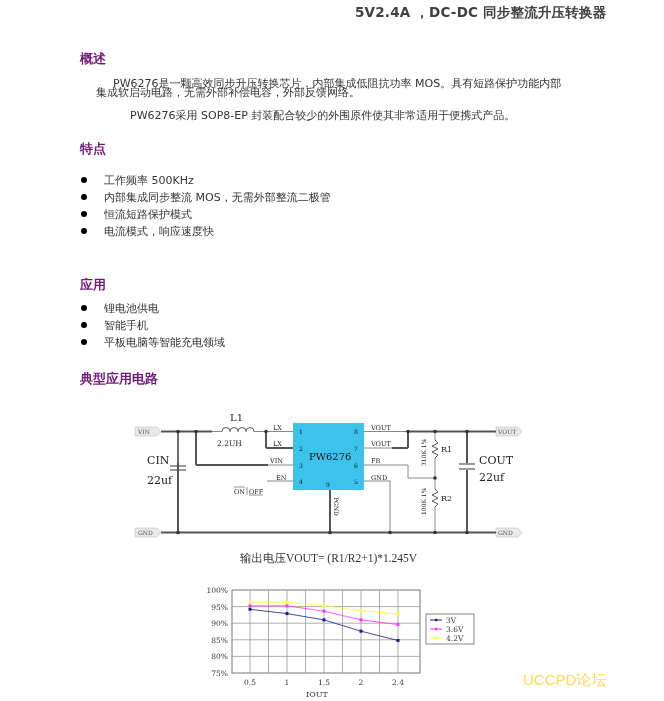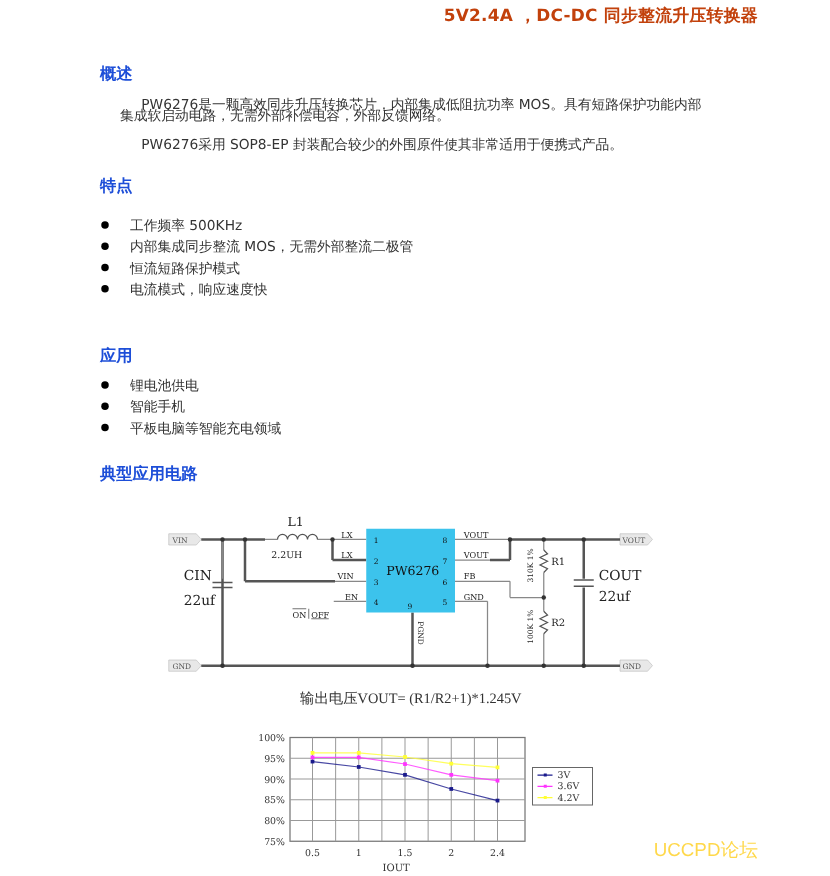--- a/index.html
+++ b/index.html
@@ -1,37 +1,37 @@
 <!DOCTYPE html>
 <html><head>
   <meta charset="utf-8">
   <style>
     html, body { margin: 0; padding: 0; background: #ffffff; }
     body { width: 664px; height: 701px; position: relative; overflow: hidden;
            font-family: "DejaVu Sans", "Liberation Sans", sans-serif; color: #222; }
-    .title { position: absolute; left: 355px; top: 4px; font-size: 13.5px; font-weight: bold; color: #c2410c; letter-spacing: 0.2px; white-space: nowrap; }
-    .sec { position: absolute; left: 80px; font-size: 13px; font-weight: bold; color: #1d4ed8; }
+    .title { position: absolute; left: 355px; top: 4px; font-size: 13.5px; font-weight: bold; color: #404040; letter-spacing: 0.2px; white-space: nowrap; }
+    .sec { position: absolute; left: 80px; font-size: 13px; font-weight: bold; color: #701a75; }
     .para { position: absolute; font-size: 11px; color: #333; white-space: nowrap; }
     .bullets { position: absolute; left: 80px; margin: 0; padding: 0; list-style: none; }
     .bullets li { height: 17px; font-size: 11px; color: #333; position: relative; padding-left: 24px; white-space: nowrap; line-height: 17px; }
     .bullets li .dot { position: absolute; left: 1px; top: 5px; width: 6px; height: 6px; border-radius: 50%; background: #000; }
     svg text { font-family: "DejaVu Serif", "Liberation Serif", serif; }
     .formula { position: absolute; left: 240px; top: 551px; font-size: 11.5px; color: #333; white-space: nowrap; font-family: "Liberation Serif", "DejaVu Serif", serif; }
     .watermark { position: absolute; left: 523px; top: 671px; font-size: 15px; color: #ffd84a; white-space: nowrap; font-family: "Liberation Sans", "DejaVu Sans", sans-serif; }
     .chart-text { font-family: "Liberation Sans", "DejaVu Sans", sans-serif; }
   </style>
 </head>
 <body>
 
 <div class="title">5V2.4A ，DC-DC 同步整流升压转换器</div>
 
 <div class="sec" style="top:50px;">概述</div>
 <div class="para" style="left:113px; top:76px;">PW6276是一颗高效同步升压转换芯片，内部集成低阻抗功率 MOS。具有短路保护功能内部</div>
 <div class="para" style="left:80px; top:85px;margin-left:16px;">集成软启动电路，无需外部补偿电容，外部反馈网络。</div>
-<div class="para" style="left:113px; top:108px;">PW6276采用  SOP8-EP 封装配合较少的外围原件使其非常适用于便携式产品。</div>
+<div class="para" style="left:130px; top:108px;">PW6276采用  SOP8-EP 封装配合较少的外围原件使其非常适用于便携式产品。</div>
 
 <div class="sec" style="top:140px;">特点</div>
 <ul class="bullets" style="top:160px;margin-top:12px;">
   <li><span class="dot"></span><span>工作频率  500KHz</span></li>
   <li><span class="dot"></span><span>内部集成同步整流  MOS，无需外部整流二极管</span></li>
   <li><span class="dot"></span><span>恒流短路保护模式</span></li>
   <li><span class="dot"></span><span>电流模式，响应速度快</span></li>
 </ul>
 
 <div class="sec" style="top:276px;">应用</div>

